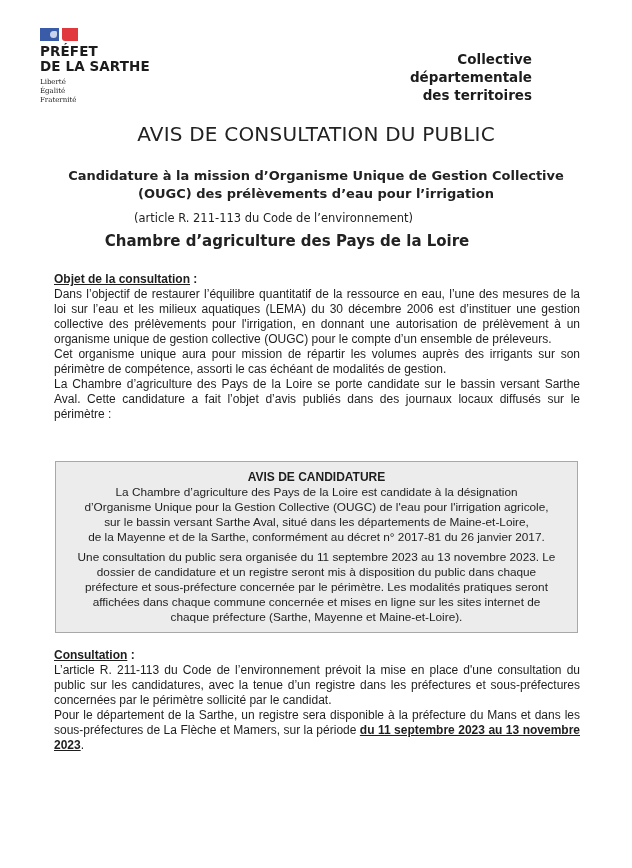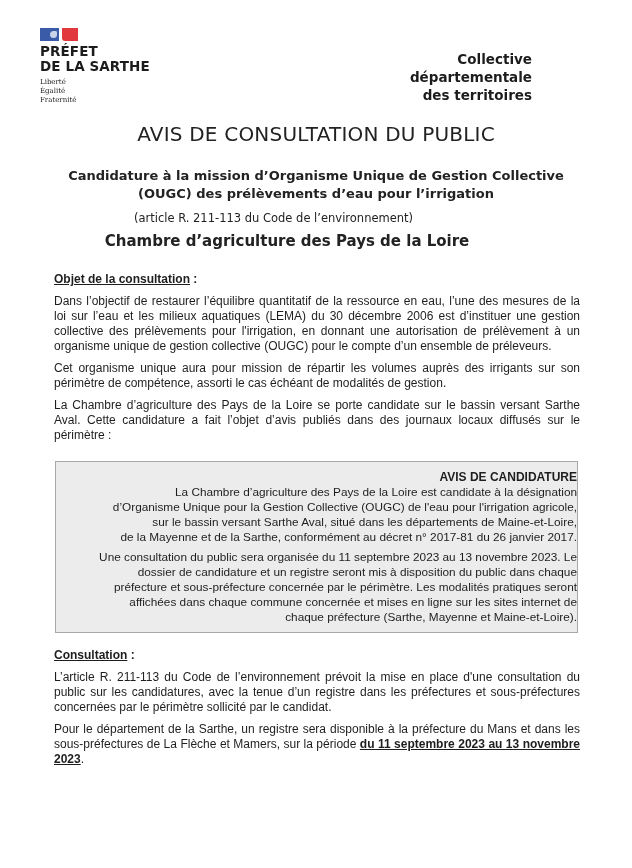--- a/index.html
+++ b/index.html
@@ -19,23 +19,23 @@
     .dir { position: absolute; right: 60px; top: 50px; text-align: right; font-weight: bold; font-size: 13.5px; line-height: 18px; color: #1c1c1c; }
 
     .main-title { position: absolute; left: 0; width: 632px; top: 122px; text-align: center; font-size: 20px; letter-spacing: 0.2px; color: #222; }
     .subtitle { position: absolute; left: 0; width: 632px; top: 167px; text-align: center; font-weight: bold; font-size: 13px; line-height: 18px; color: #222; }
     .article { position: absolute; left: 0; width: 547px; top: 211px; text-align: center; font-size: 11.5px; color: #222; }
     .chamber { position: absolute; left: 0; width: 574px; top: 232px; text-align: center; font-weight: bold; font-size: 15px; color: #222; }
 
     .section { position: absolute; left: 54px; width: 526px; font-family: "Liberation Sans", sans-serif; font-size: 12px; line-height: 15px; color: #1e1e1e; }
     .sec-title { font-weight: bold; }
     .sec-title u { text-decoration: underline; }
-    .p { text-align: justify; margin-top: 7px; }
+    .p { text-align: justify; }
 
-    .box { position: absolute; left: 55px; top: 461px; width: 523px; height: 172px; background: #ececec; border: 1px solid #a8a8a8; text-align: right; font-family: "Liberation Sans", sans-serif; font-size: 11.8px; line-height: 15px; color: #1e1e1e; padding-top: 8px; }
+    .box { position: absolute; left: 55px; top: 461px; width: 523px; height: 172px; background: #ececec; border: 1px solid #a8a8a8; text-align: center; font-family: "Liberation Sans", sans-serif; font-size: 11.8px; line-height: 15px; color: #1e1e1e; padding-top: 8px; }
     .box-title { font-weight: bold; font-size: 12px; }
     .box-p2 { margin-top: 5px; }
 
     .bold-u { font-weight: bold; text-decoration: underline; }
   </style>
 </head>
 <body>
 
 <div class="header">
   <div class="logo">

